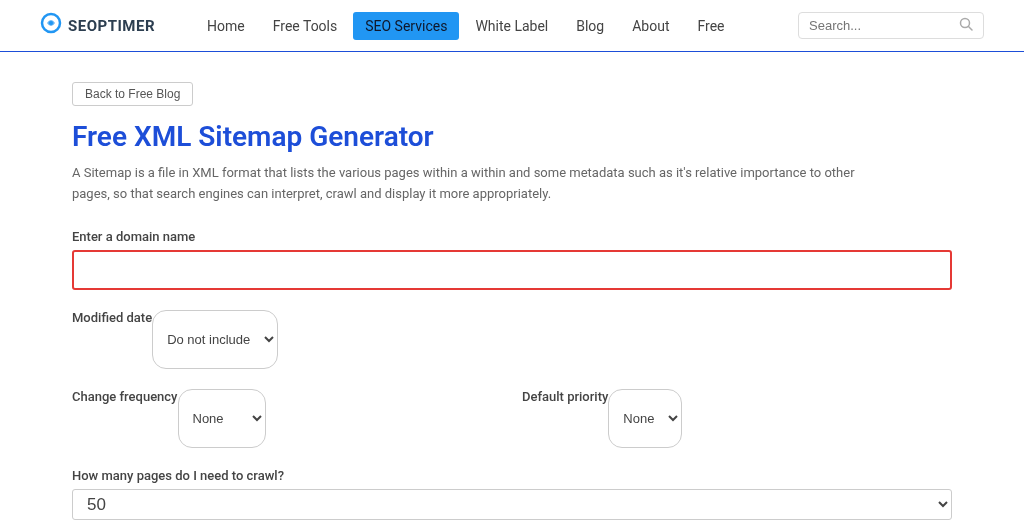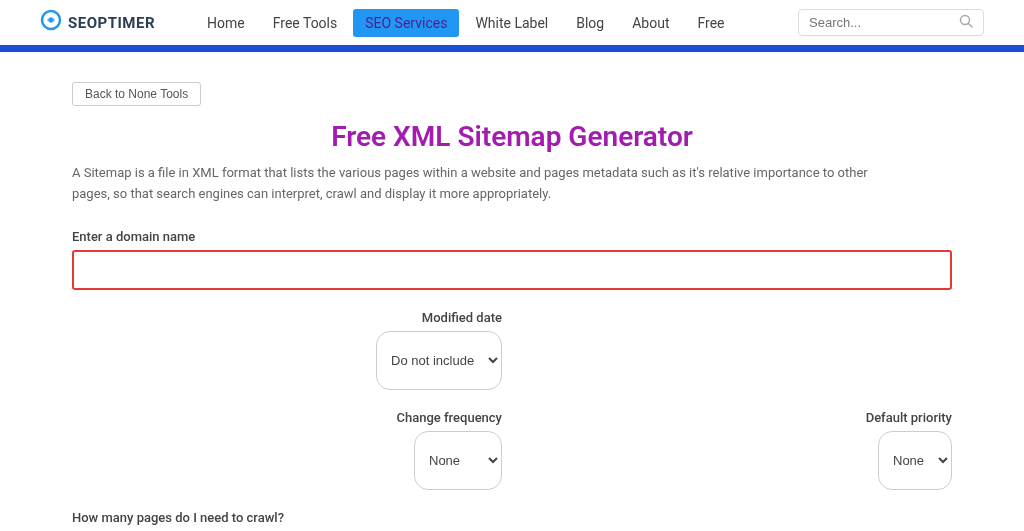--- a/index.html
+++ b/index.html
@@ -4,21 +4,21 @@
   <style>
     * { box-sizing: border-box; margin: 0; padding: 0; }
     body { font-family: -apple-system, BlinkMacSystemFont, 'Segoe UI', Roboto, sans-serif; background: #fff; color: #333; font-size: 14px; }
 
     
     .header {
       display: flex;
       align-items: center;
       padding: 0 40px;
       height: 52px;
-      border-bottom: 7px solid #1d4ed8;
+      border-bottom: 1px solid #1d4ed8;
       background: #fff;
     }
     .logo-area {
       display: flex;
       align-items: center;
       gap: 6px;
       text-decoration: none;
       margin-right: 40px;
     }
     .logo-icon {
@@ -40,21 +40,21 @@
     .nav-item {
       padding: 6px 12px;
       font-size: 14px;
       color: #444;
       text-decoration: none;
       border-radius: 3px;
       cursor: pointer;
     }
     .nav-item.active {
       background: #2196f3;
-      color: #4c1d95;
+      color: #0f172a;
     }
     .search-box {
       display: flex;
       align-items: center;
       border: 1px solid #ddd;
       border-radius: 4px;
       padding: 4px 10px;
       gap: 20px;
       margin-left: auto;
     }
@@ -85,23 +85,22 @@
       font-size: 12px;
       color: #555;
       cursor: pointer;
       margin-bottom: 14px;
       background: #fff;
     }
 
     .page-title {
       font-size: 28px;
       font-weight: 600;
-      color: #a21caf;
+      color: #1d4ed8;
       margin-bottom: 10px;
-      text-align: center;
     }
     .page-desc {
       font-size: 13px;
       color: #666;
       line-height: 1.6;
       margin-bottom: 24px;
       max-width: 820px;
     }
 
     .form-section { margin-bottom: 20px; }
@@ -121,21 +120,21 @@
       outline: none;
       color: #333;
     }
 
     .two-col {
       display: grid;
       grid-template-columns: 1fr 1fr;
       gap: 20px;
       margin-bottom: 20px;
     }
-    .form-group { display: flex; flex-direction: column; align-items: flex-end; }
+    .form-group { display: flex; flex-direction: row; }
     .form-group .form-label { margin-bottom: 6px; }
 
     select, .text-input {
       padding: 20px 10px;
       border: 1px solid #ccc;
       border-radius: 14px;
       font-size: 13px;
       color: #444;
       background: #fff;
       appearance: auto;
@@ -186,24 +185,24 @@
     <span class="search-icon-svg">
       <svg width="14" height="14" viewBox="0 0 14 14" fill="none">
         <circle cx="6" cy="6" r="4.5" stroke="#aaa" stroke-width="1.5"></circle>
         <line x1="9.5" y1="9.5" x2="13" y2="13" stroke="#aaa" stroke-width="1.5" stroke-linecap="round"></line>
       </svg>
     </span>
   </div>
 </header>
 
 <main class="main">
-  <button class="back-btn">Back to None Tools</button>
+  <button class="back-btn">Back to Free Blog</button>
 
   <h1 class="page-title">Free XML Sitemap Generator</h1>
-  <p class="page-desc">A Sitemap is a file in XML format that lists the various pages within a website and pages metadata such as it's relative importance to other pages, so that search engines can interpret, crawl and display it more appropriately.</p>
+  <p class="page-desc">A Sitemap is a file in XML format that lists the various pages within a within and some metadata such as it's relative importance to other pages, so that search engines can interpret, crawl and display it more appropriately.</p>
 
   
   <div class="form-section">
     <label class="form-label">Enter a domain name</label>
     <input type="text" class="domain-input" placeholder="" style="">
   </div>
 
   
   <div class="two-col">
     <div class="form-group">

